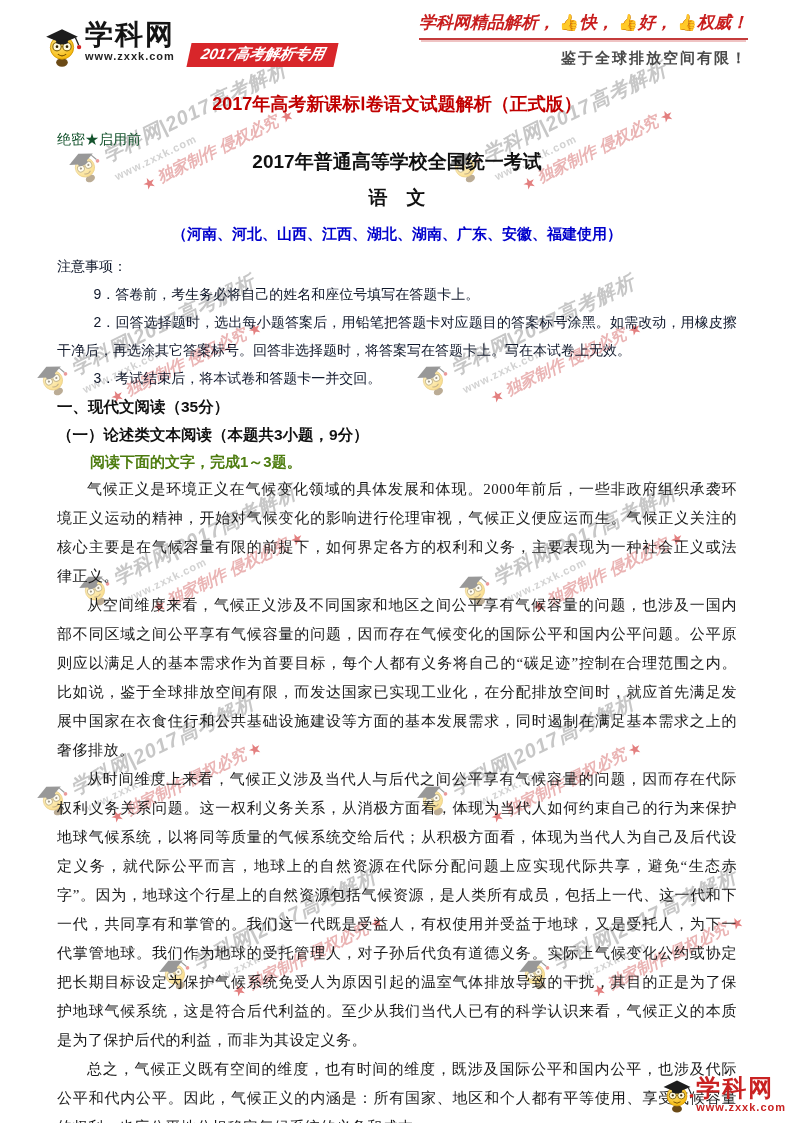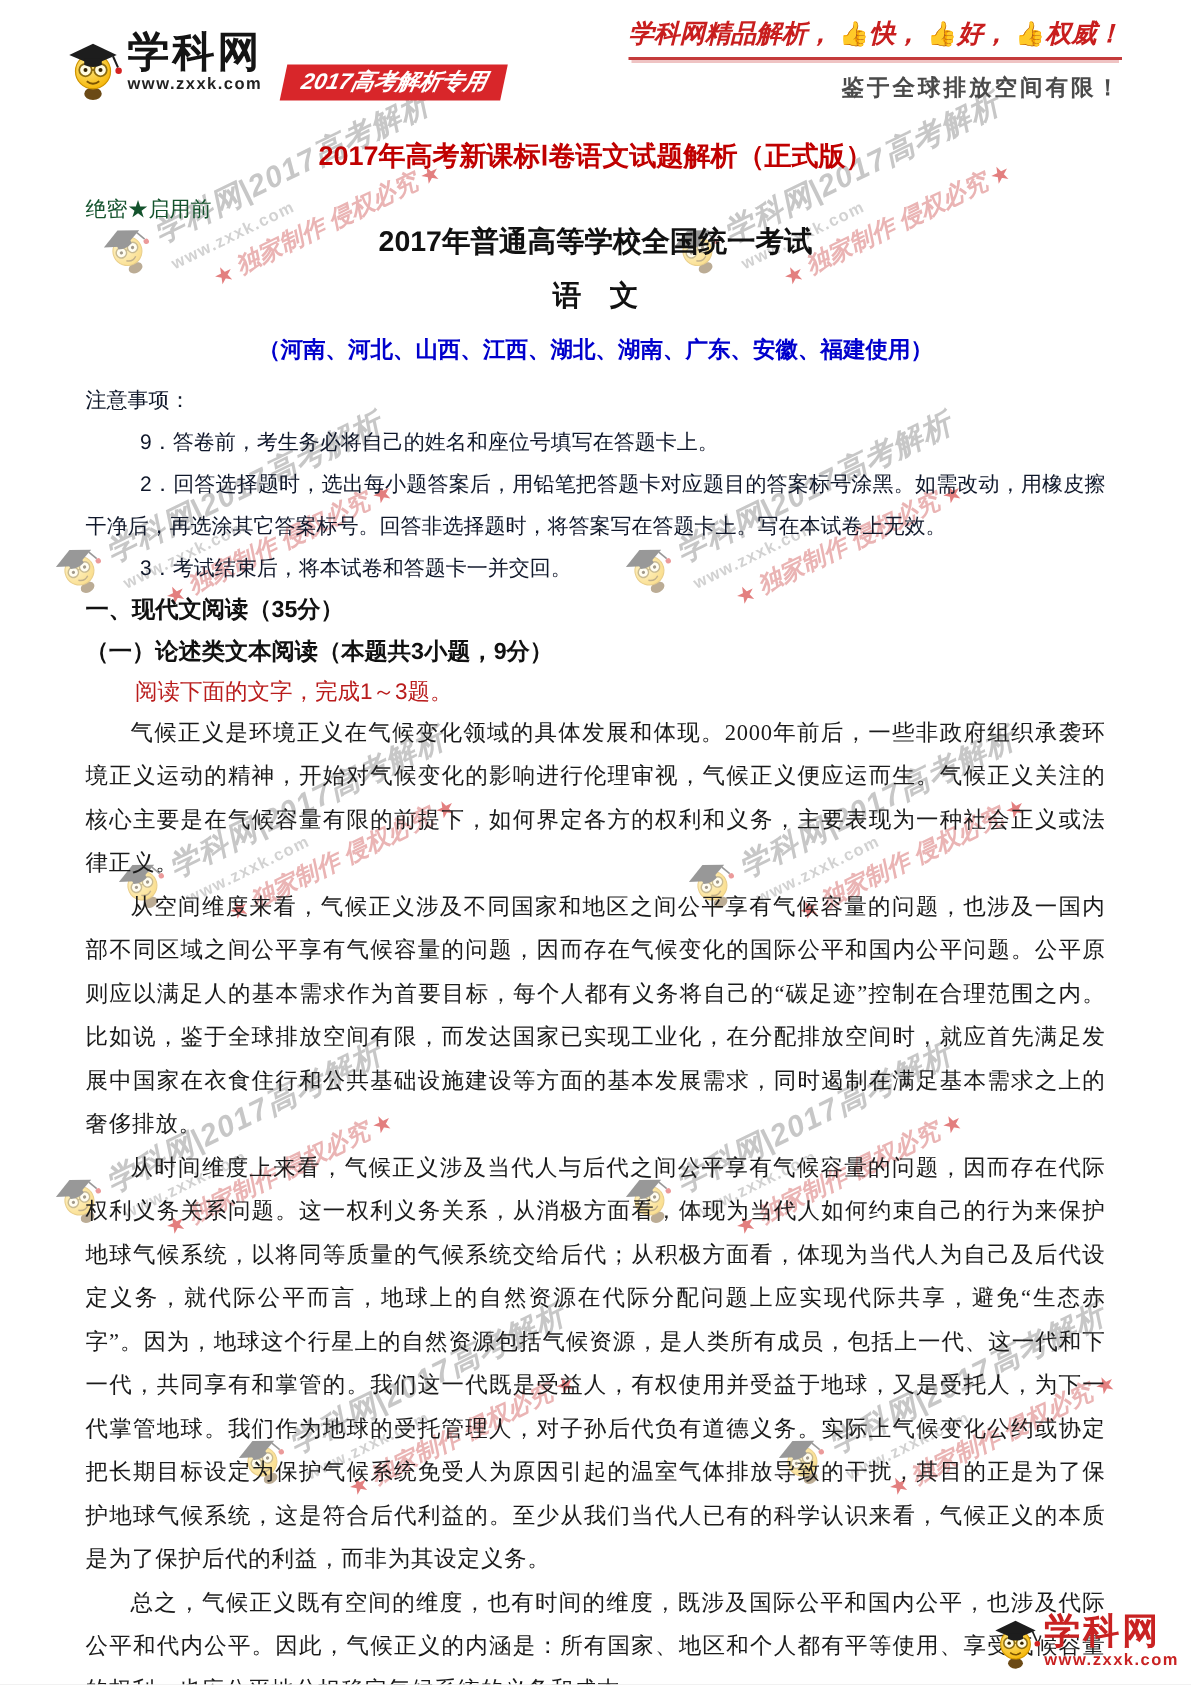--- a/index.html
+++ b/index.html
@@ -36,21 +36,21 @@
   .content{position:relative; z-index:1; padding:0 57px;}
   .doc-title{margin:22px 0 0 0; text-align:center; color:#c00000; font-size:18px; font-weight:bold; line-height:24px;}
   .secrecy{margin-top:14px; font-size:14px; line-height:18px; color:#14532d;}
   .exam-title{margin-top:2px; text-align:center; font-size:19px; font-weight:bold; line-height:24px; color:#111;}
   .subject{margin-top:12px; text-align:center; font-size:19px; font-weight:bold; line-height:24px; color:#111;}
   .regions{margin-top:14px; text-align:center; color:#0000cc; font-weight:bold; font-size:15px; line-height:20px;}
   .notices{margin-top:8px; font-size:14px; line-height:28px; color:#0f172a;}
   .notices-heading{line-height:28px;}
   .notice-item{margin:0; text-indent:2.6em; text-align:justify;}
   .section-head{font-weight:bold; font-size:15.5px; line-height:27px; color:#111; margin-top:1px;}
-  .reading-instr{margin:0; text-indent:2.2em; font-size:15px; line-height:27px; color:#b91c1c;}
+  .reading-instr{margin:0; text-indent:2.2em; font-size:15px; line-height:27px; color:#4d7c0f;font-weight:bold;}
   .passage p{
     margin:0; font-family:"Liberation Serif", serif; font-size:15px; line-height:29px;
     text-align:justify; text-indent:2em; color:#1a1a1a; letter-spacing:0.5px;
   }
   .corner-logo{position:absolute; right:8px; bottom:8px; z-index:1; display:flex; align-items:center;}
   .corner-mascot{width:34px; height:42px; margin-right:2px;}
   .corner-name{color:#c92222; font-weight:bold; font-size:24px; letter-spacing:2px; line-height:26px;}
   .corner-url{color:#c92222; font-weight:bold; font-size:11px; letter-spacing:1px;}
 </style>
 </head>

